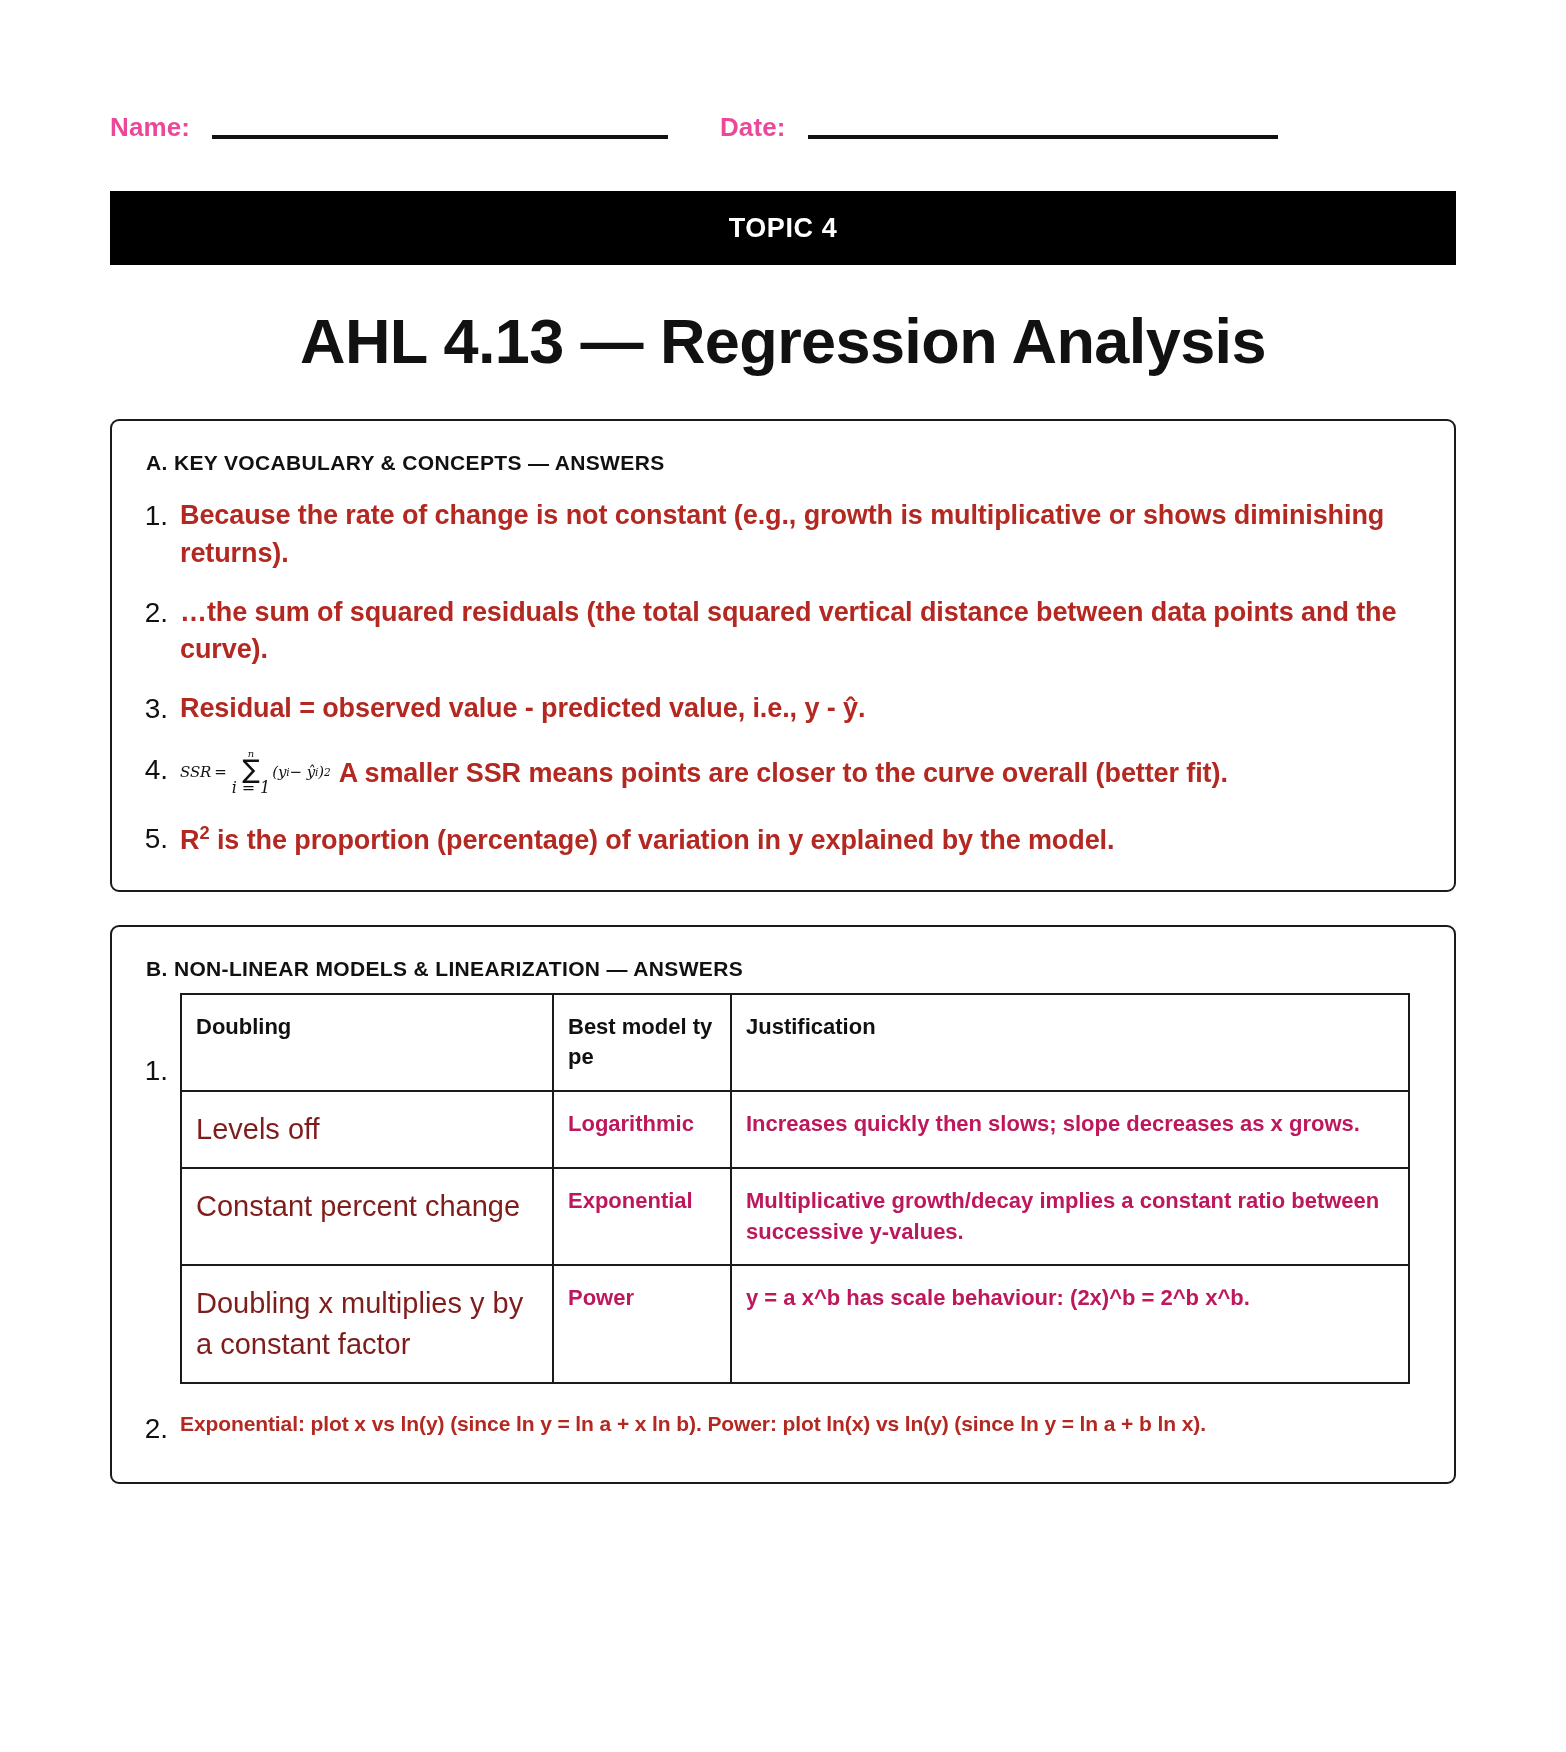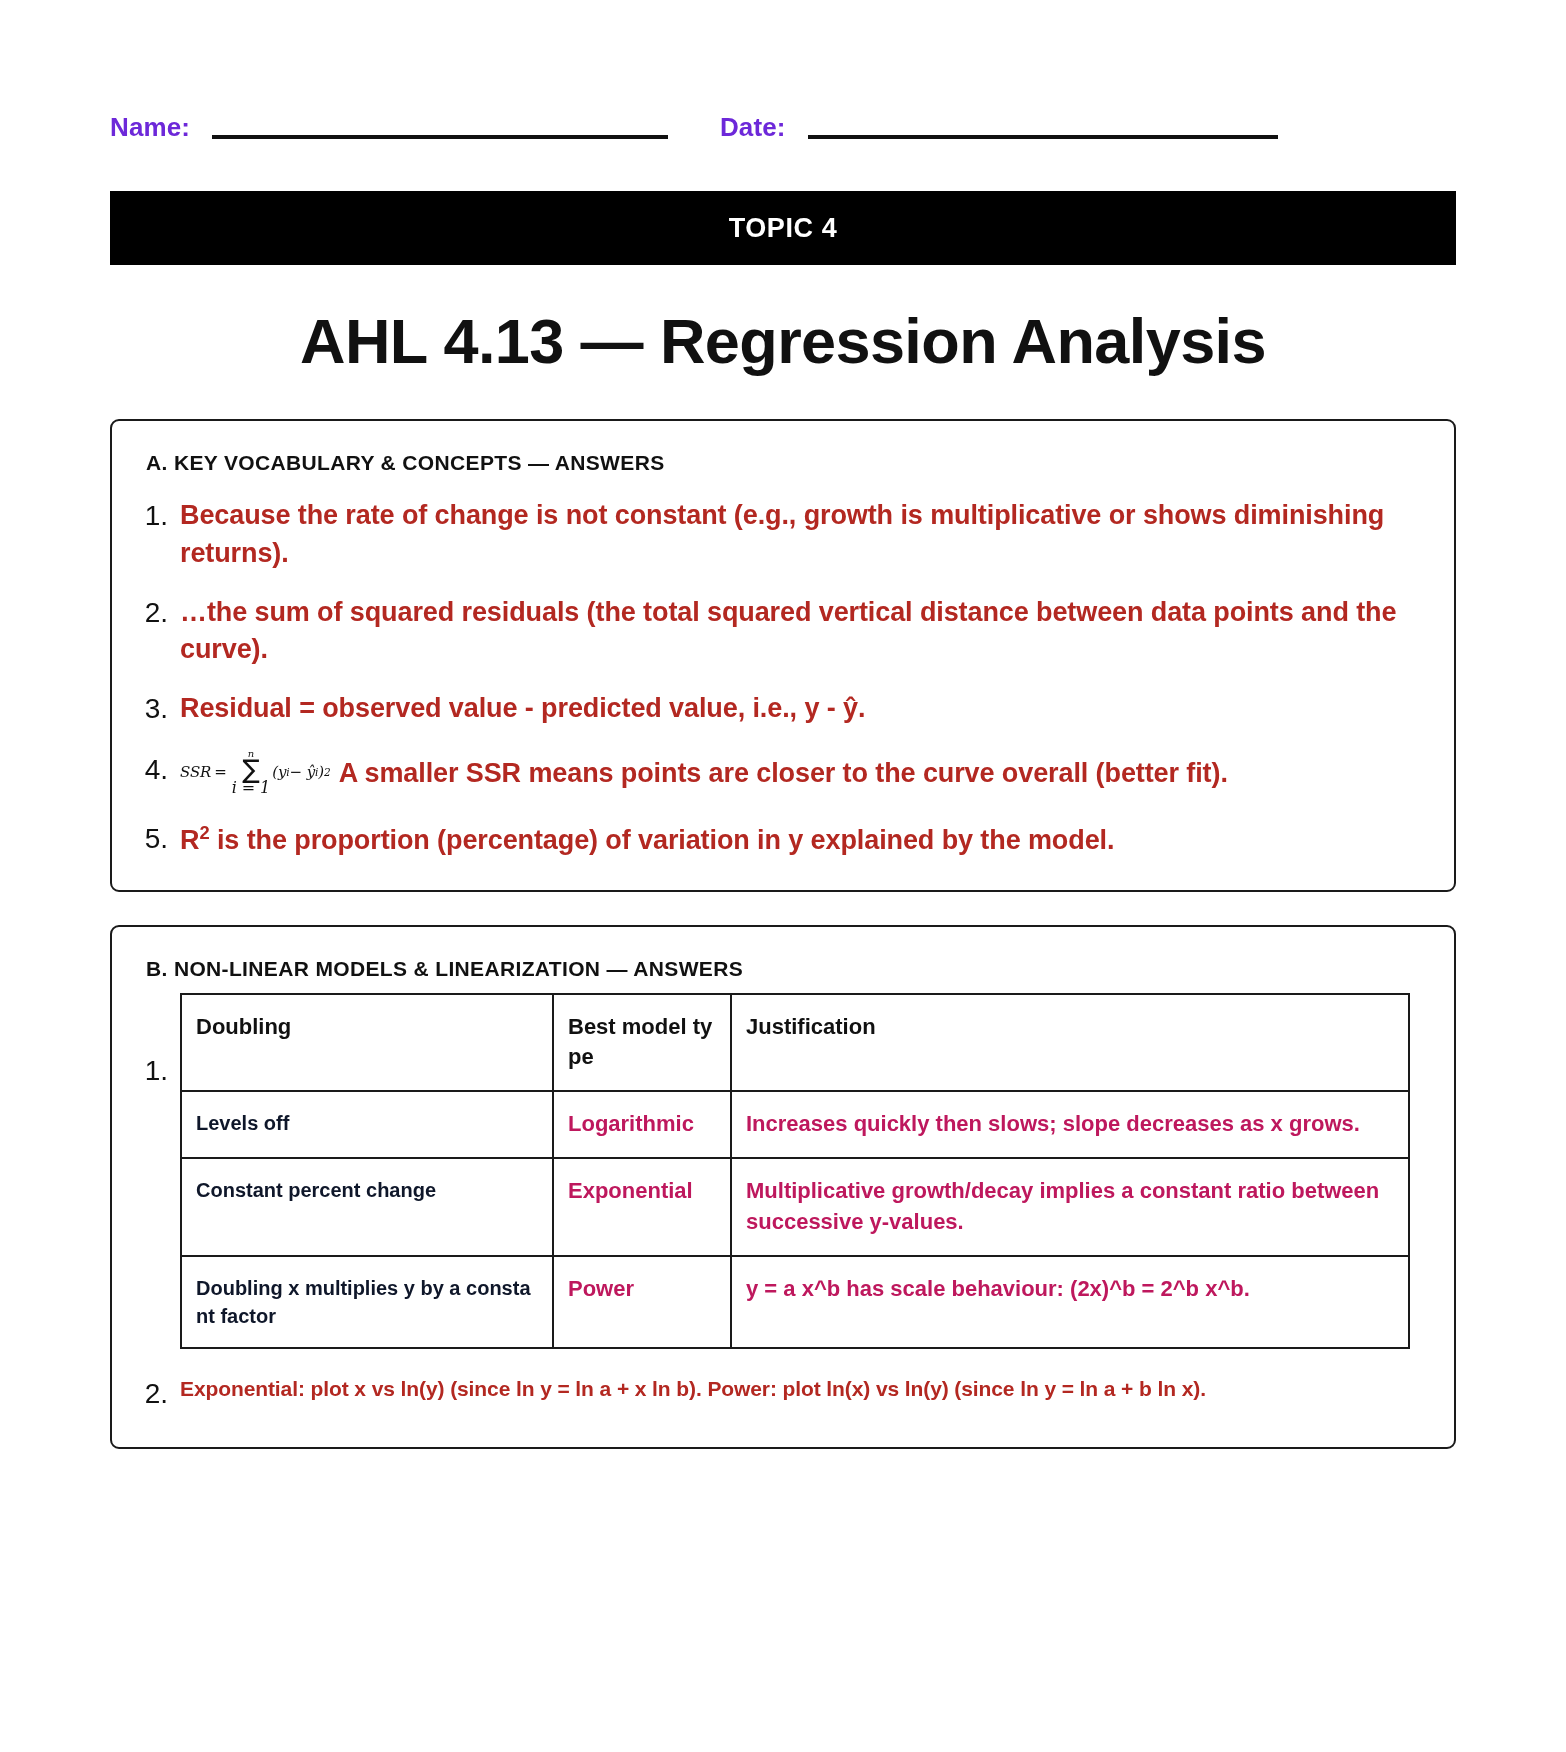--- a/index.html
+++ b/index.html
@@ -29,21 +29,21 @@
     align-items: flex-end;
     padding-top: 112px;
     gap: 0;
   }
   .nd-label {
     font-size: 26px;
     font-weight: 700;
     letter-spacing: .1px;
     white-space: nowrap;
     padding-bottom: 2px;
-    color: #6d28d9;
+    color: #ec4899;
   }
   .nd-rule {
     border-bottom: 4px solid #111111;
     height: 0;
     margin-left: 22px;
     margin-bottom: 6px;
   }
   .nd-rule.name { width: 456px; }
   .nd-rule.date { width: 470px; }
   .nd-gap { width: 52px; }
@@ -183,23 +183,23 @@
   table.models col.c1 { width: 372px; }
   table.models col.c2 { width: 178px; }
   table.models col.c3 { width: 678px; }
   table.models th {
     font-size: 22px;
     font-weight: 700;
     color: #111111;
     height: 94px;
   }
   td.situation {
-    font-size: 20px;
-    font-weight: 700;
-    color: #0f172a;
+    font-size: 29px;
+    font-weight: 400;
+    color: #7f1d1d;
   }
   td.model, td.justify {
     font-size: 22px;
     font-weight: 700;
     color: #be185d;
   }
 
   .ans-item.post-table { margin-top: 26px; }
   .ans-item.post-table .ans-text { font-size: 21px; }
 </style>

